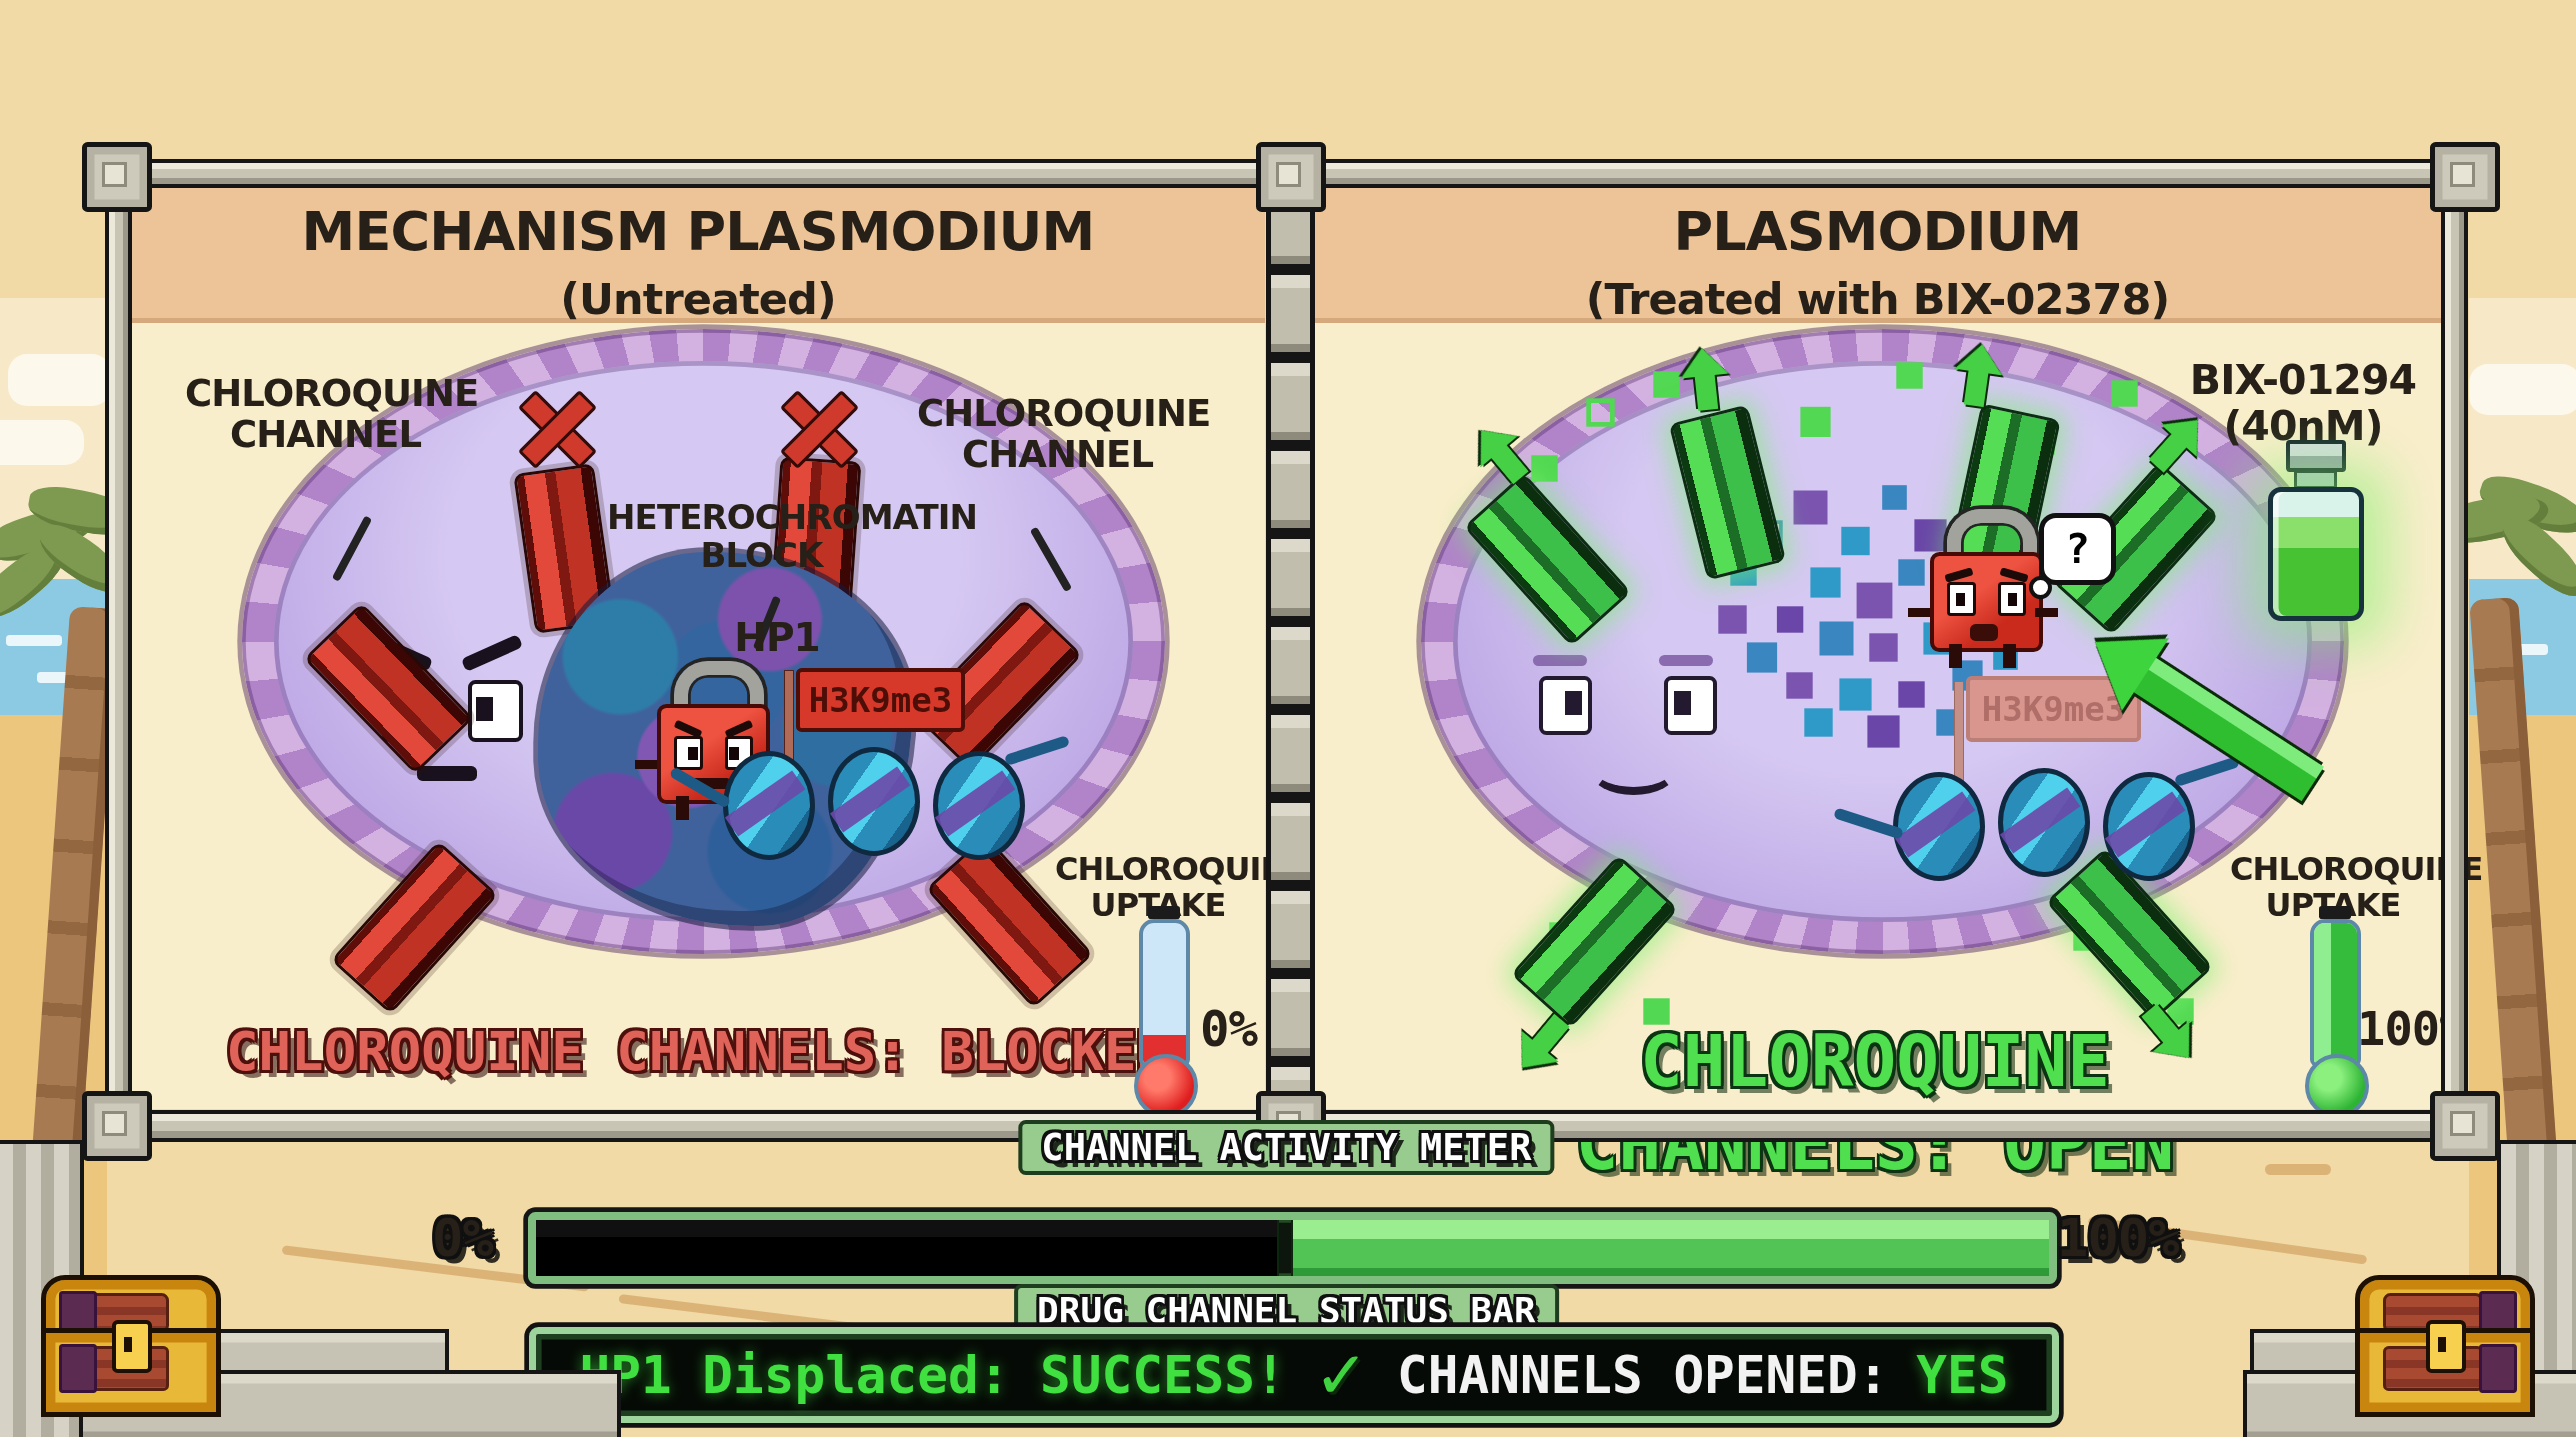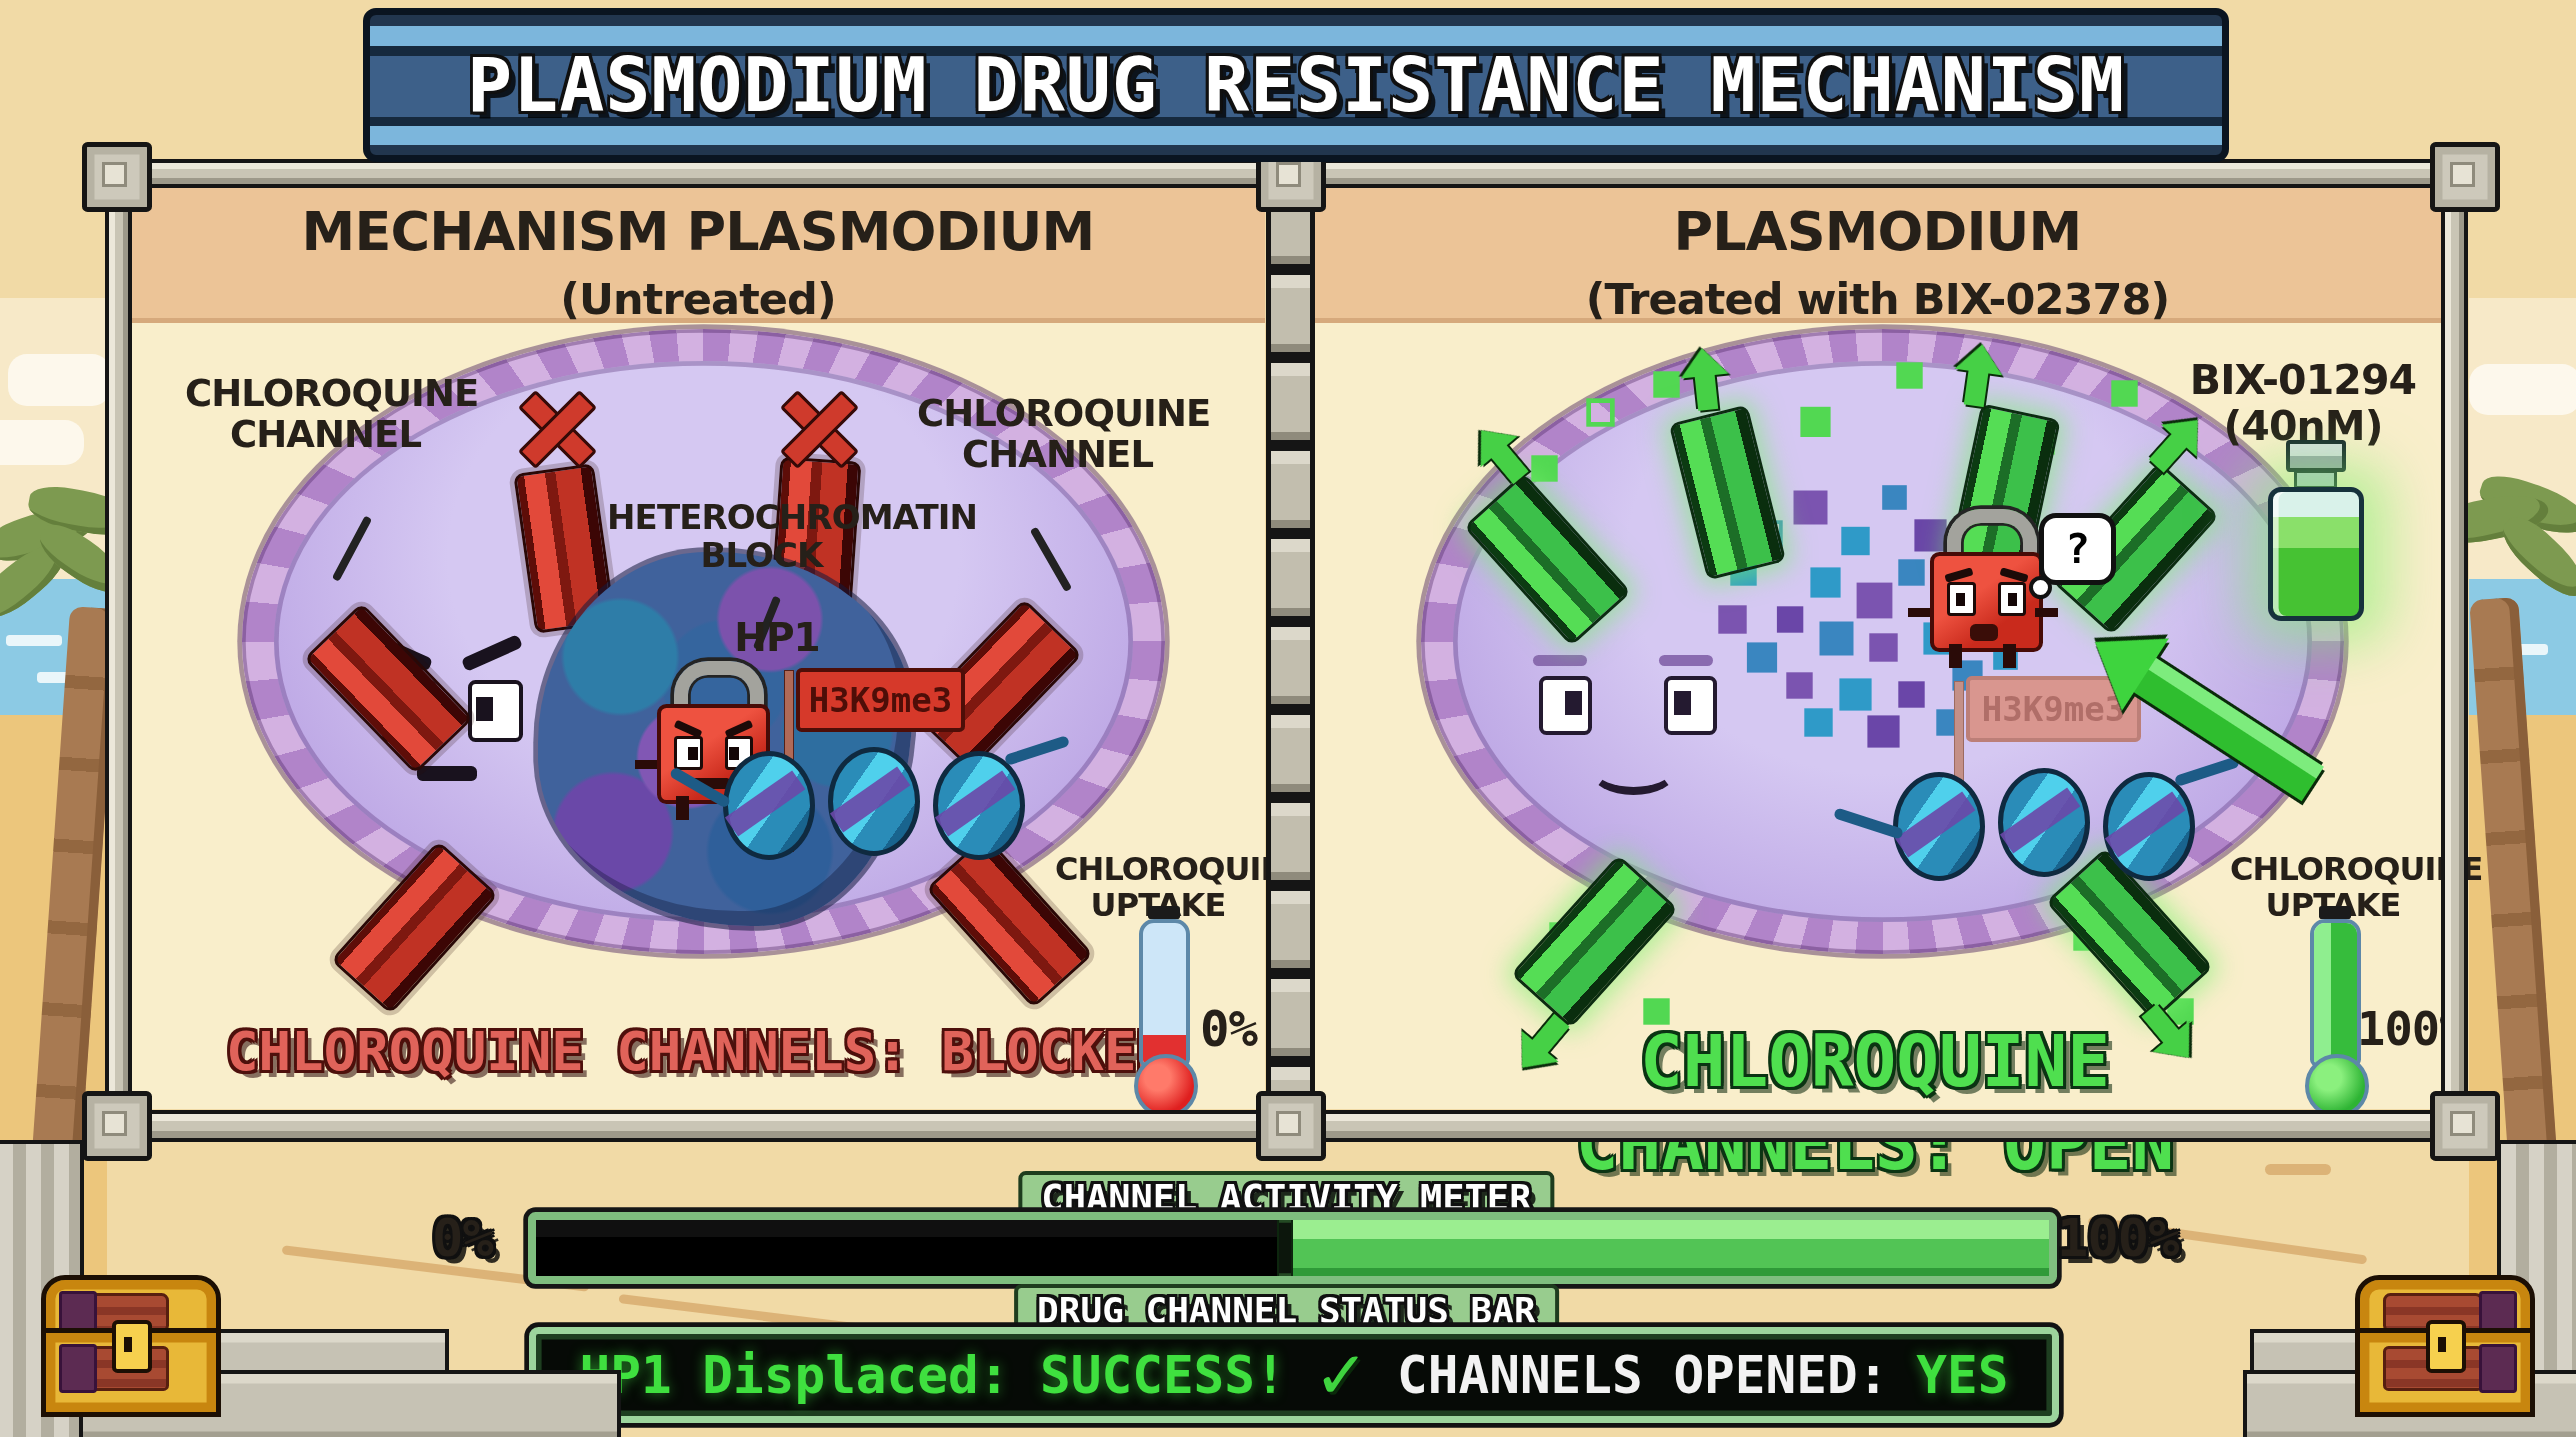--- a/index.html
+++ b/index.html
@@ -448,21 +448,21 @@
   <div class="abs beam-v" style="left:105px;top:165px;width:19px;height:973px;"></div>
   <div class="abs beam-v" style="left:2441px;top:165px;width:19px;height:973px;"></div>
   <div class="abs divider" style="left:1266px;top:187px;width:39px;height:927px;"></div>
   <div class="abs corner" style="left:82px;top:142px;"></div>
   <div class="abs corner" style="left:2430px;top:142px;"></div>
   <div class="abs corner" style="left:82px;top:1091px;"></div>
   <div class="abs corner" style="left:2430px;top:1091px;"></div>
   <div class="abs corner" style="left:1256px;top:142px;"></div>
   <div class="abs corner" style="left:1256px;top:1091px;"></div>
 
-  <div class="abs tab" style="left:50%;top:1171px;transform:translateX(-50.3%);">
+  <div class="abs tab" style="left:50%;top:1120px;transform:translateX(-50.3%);">
     <span class="pxw" style="font-size:37px;">CHANNEL ACTIVITY METER</span>
   </div>
   <div class="abs lbl mono pxw" style="left:432px;top:1209px;font-size:52px;">0%</div>
   <div class="abs meterbar">
     <div class="meter-black"></div>
     <div class="meter-div"></div>
     <div class="meter-green"></div>
   </div>
   <div class="abs lbl mono pxw" style="left:2057px;top:1209px;font-size:52px;">100%</div>
 
@@ -499,18 +499,15 @@
         <div class="panelr"></div>
         <div class="panelp"></div>
       </div>
     <div class="base">
         <div class="panelr"></div>
         <div class="panelp"></div>
       </div>
     <div class="latch"></div>
   </div>
 
-  <div class="abs banner">
-    <span class="pxw banner-text">PLASMODIUM DRUG RESISTANCE MECHANISM</span>
-  </div>
 
 </div>
 
 
 </body></html>

